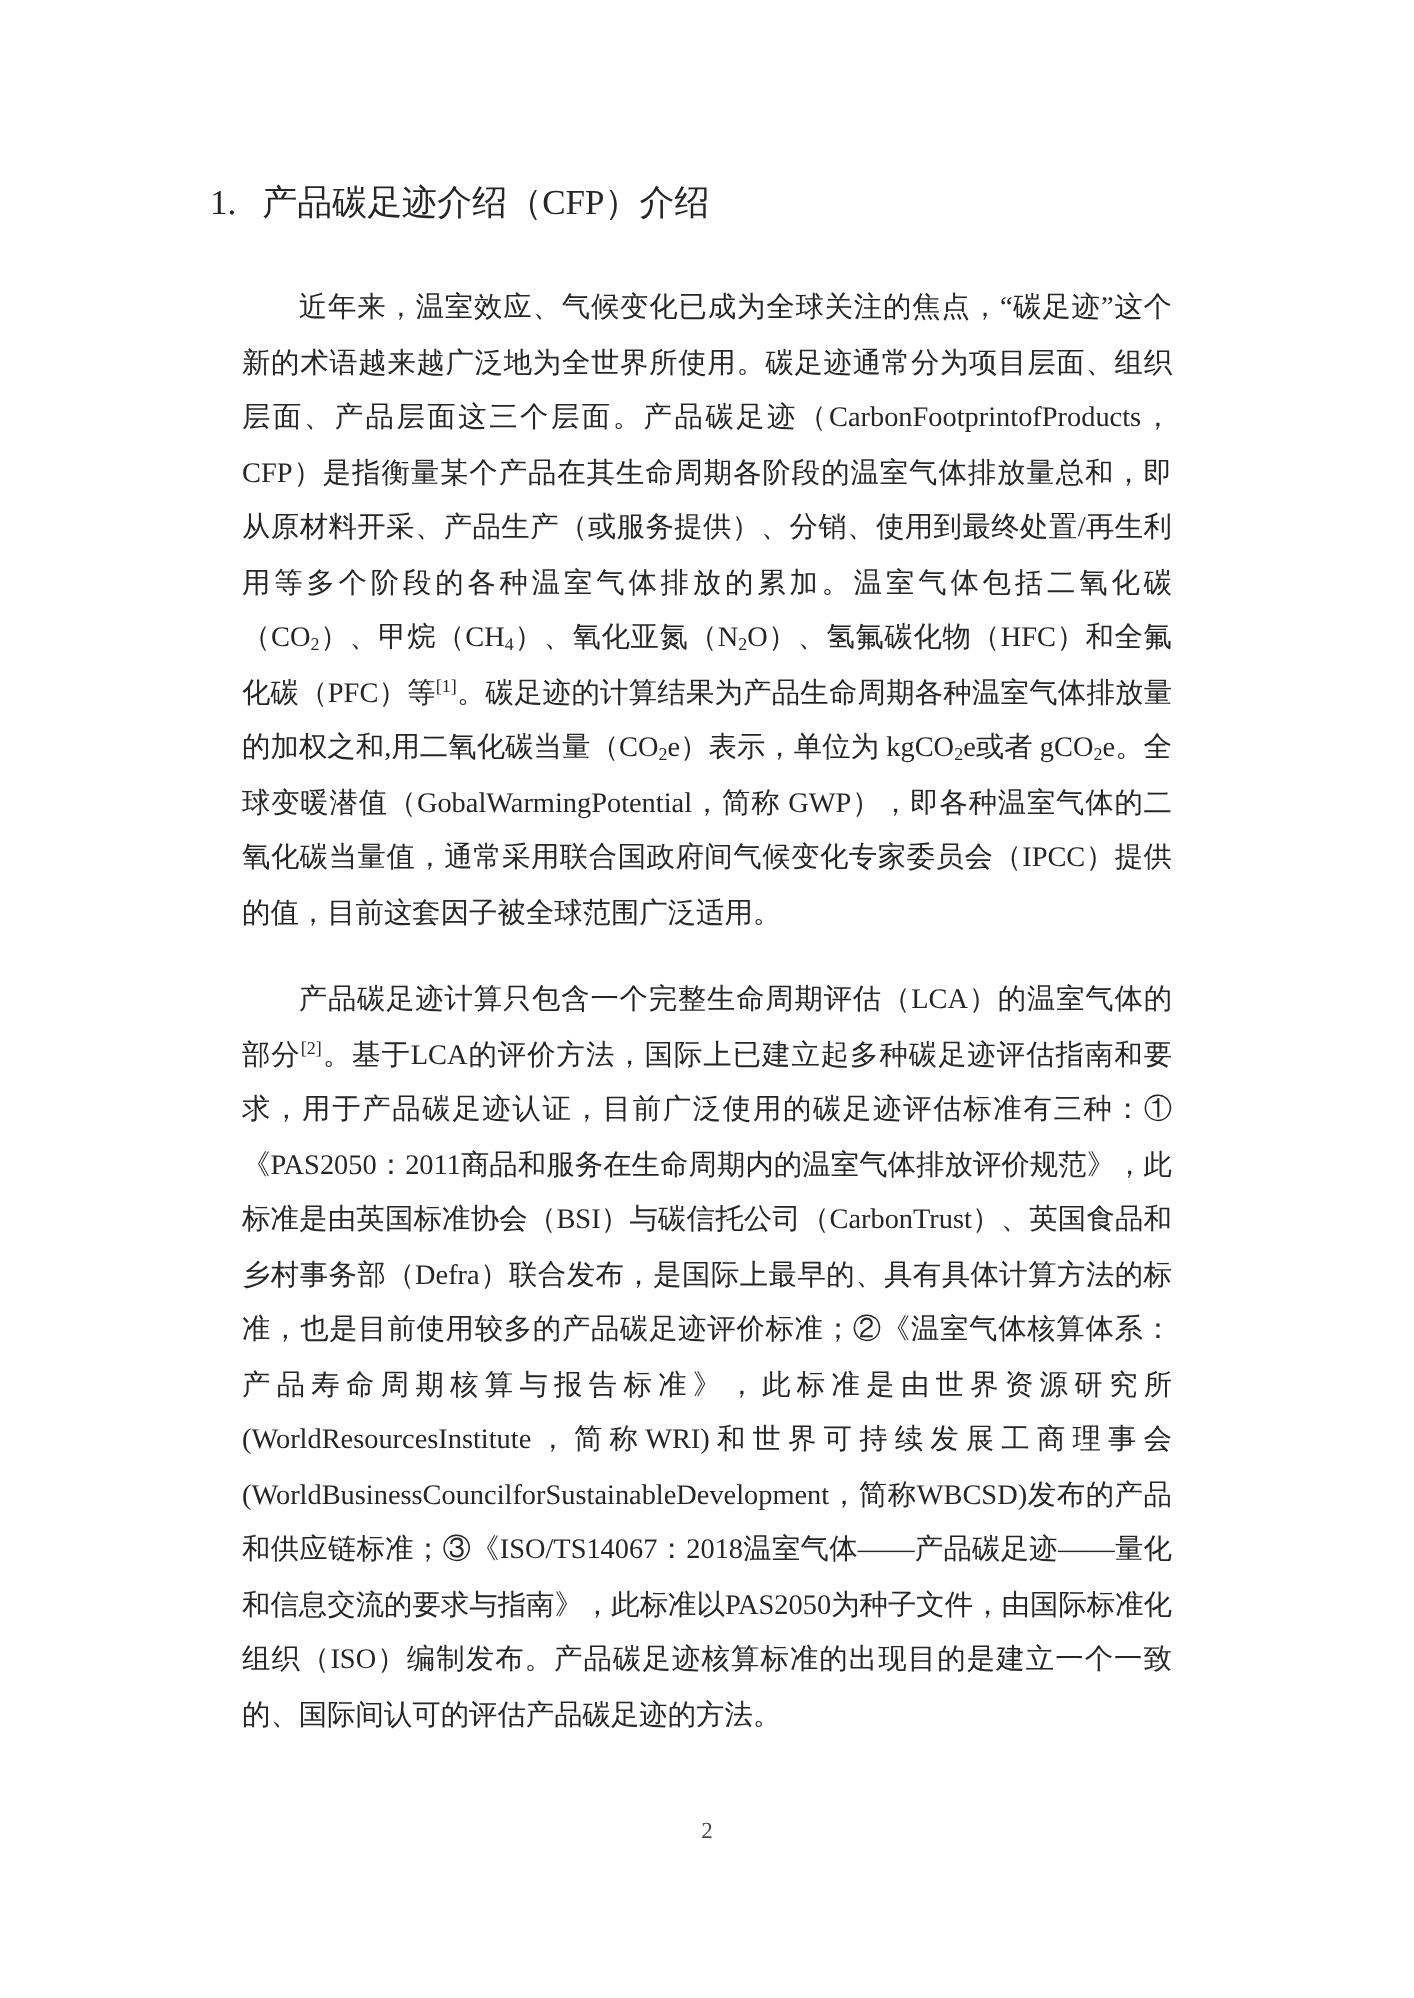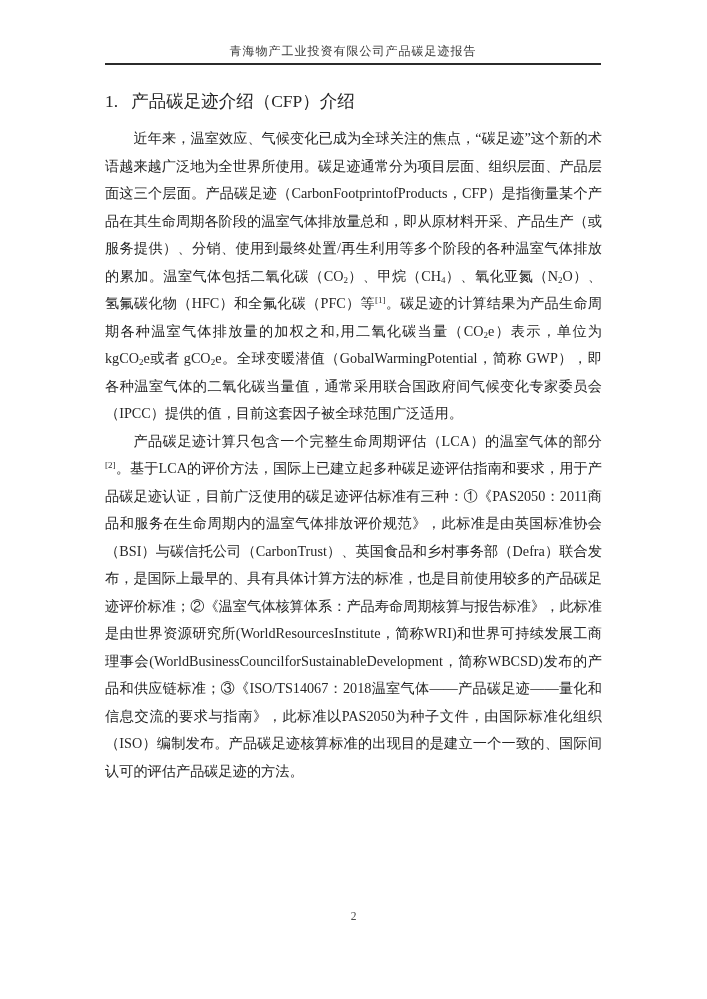--- a/index.html
+++ b/index.html
@@ -53,21 +53,21 @@
   .heading-num {
     margin-right: 13px;
   }
   .paragraphs {
     position: absolute;
     top: 125px;
     left: 0;
     width: 497px;
   }
   p.para {
-    margin: 0;
+    margin: 16px;
     font-size: 14.2px;
     line-height: 27.5px;
     text-align: justify;
     text-justify: inter-ideograph;
     text-indent: 2em;
     color: var(--text, #262626);
   }
   p.para sub {
     font-size: 9px;
     line-height: 0;
@@ -88,23 +88,20 @@
   .page-number {
     font-size: 11.5px;
     color: var(--page-number, #4a4a4a);
   }
 </style>
 </head>
 <body>
 
 <div class="page">
 
-  <header class="doc-header">
-    <span>青海物产工业投资有限公司产品碳足迹报告</span>
-  </header>
 
   <main class="doc-body">
     <h1 class="doc-heading">
       <span class="heading-num">1.</span><span class="heading-text">产品碳足迹介绍（CFP）介绍</span>
     </h1>
 
     <div class="paragraphs" id="paragraphs">
         <p class="para"><span>近年来，温室效应、气候变化已成为全球关注的焦点，“碳足迹”这个新的术语越来越广泛地为全世界所使用。碳足迹通常分为项目层面、组织层面、产品层面这三个层面。产品碳足迹（CarbonFootprintofProducts，CFP）是指衡量某个产品在其生命周期各阶段的温室气体排放量总和，即从原材料开采、产品生产（或服务提供）、分销、使用到最终处置/再生利用等多个阶段的各种温室气体排放的累加。温室气体包括二氧化碳（CO</span><sub>2</sub><span>）、甲烷（CH</span><sub>4</sub><span>）、氧化亚氮（N</span><sub>2</sub><span>O）、氢氟碳化物（HFC）和全氟化碳（PFC）等</span><sup>[1]</sup><span>。碳足迹的计算结果为产品生命周期各种温室气体排放量的加权之和,用二氧化碳当量（CO</span><sub>2</sub><span>e）表示，单位为 kgCO</span><sub>2</sub><span>e或者 gCO</span><sub>2</sub><span>e。全球变暖潜值（GobalWarmingPotential，简称 GWP），即各种温室气体的二氧化碳当量值，通常采用联合国政府间气候变化专家委员会（IPCC）提供的值，目前这套因子被全球范围广泛适用。</span></p>
         <p class="para"><span>产品碳足迹计算只包含一个完整生命周期评估（LCA）的温室气体的部分</span><sup>[2]</sup><span>。基于LCA的评价方法，国际上已建立起多种碳足迹评估指南和要求，用于产品碳足迹认证，目前广泛使用的碳足迹评估标准有三种：①《PAS2050：2011商品和服务在生命周期内的温室气体排放评价规范》，此标准是由英国标准协会（BSI）与碳信托公司（CarbonTrust）、英国食品和乡村事务部（Defra）联合发布，是国际上最早的、具有具体计算方法的标准，也是目前使用较多的产品碳足迹评价标准；②《温室气体核算体系：产品寿命周期核算与报告标准》，此标准是由世界资源研究所(WorldResourcesInstitute，简称WRI)和世界可持续发展工商理事会(WorldBusinessCouncilforSustainableDevelopment，简称WBCSD)发布的产品和供应链标准；③《ISO/TS14067：2018温室气体——产品碳足迹——量化和信息交流的要求与指南》，此标准以PAS2050为种子文件，由国际标准化组织（ISO）编制发布。产品碳足迹核算标准的出现目的是建立一个一致的、国际间认可的评估产品碳足迹的方法。</span></p>
       </div>

